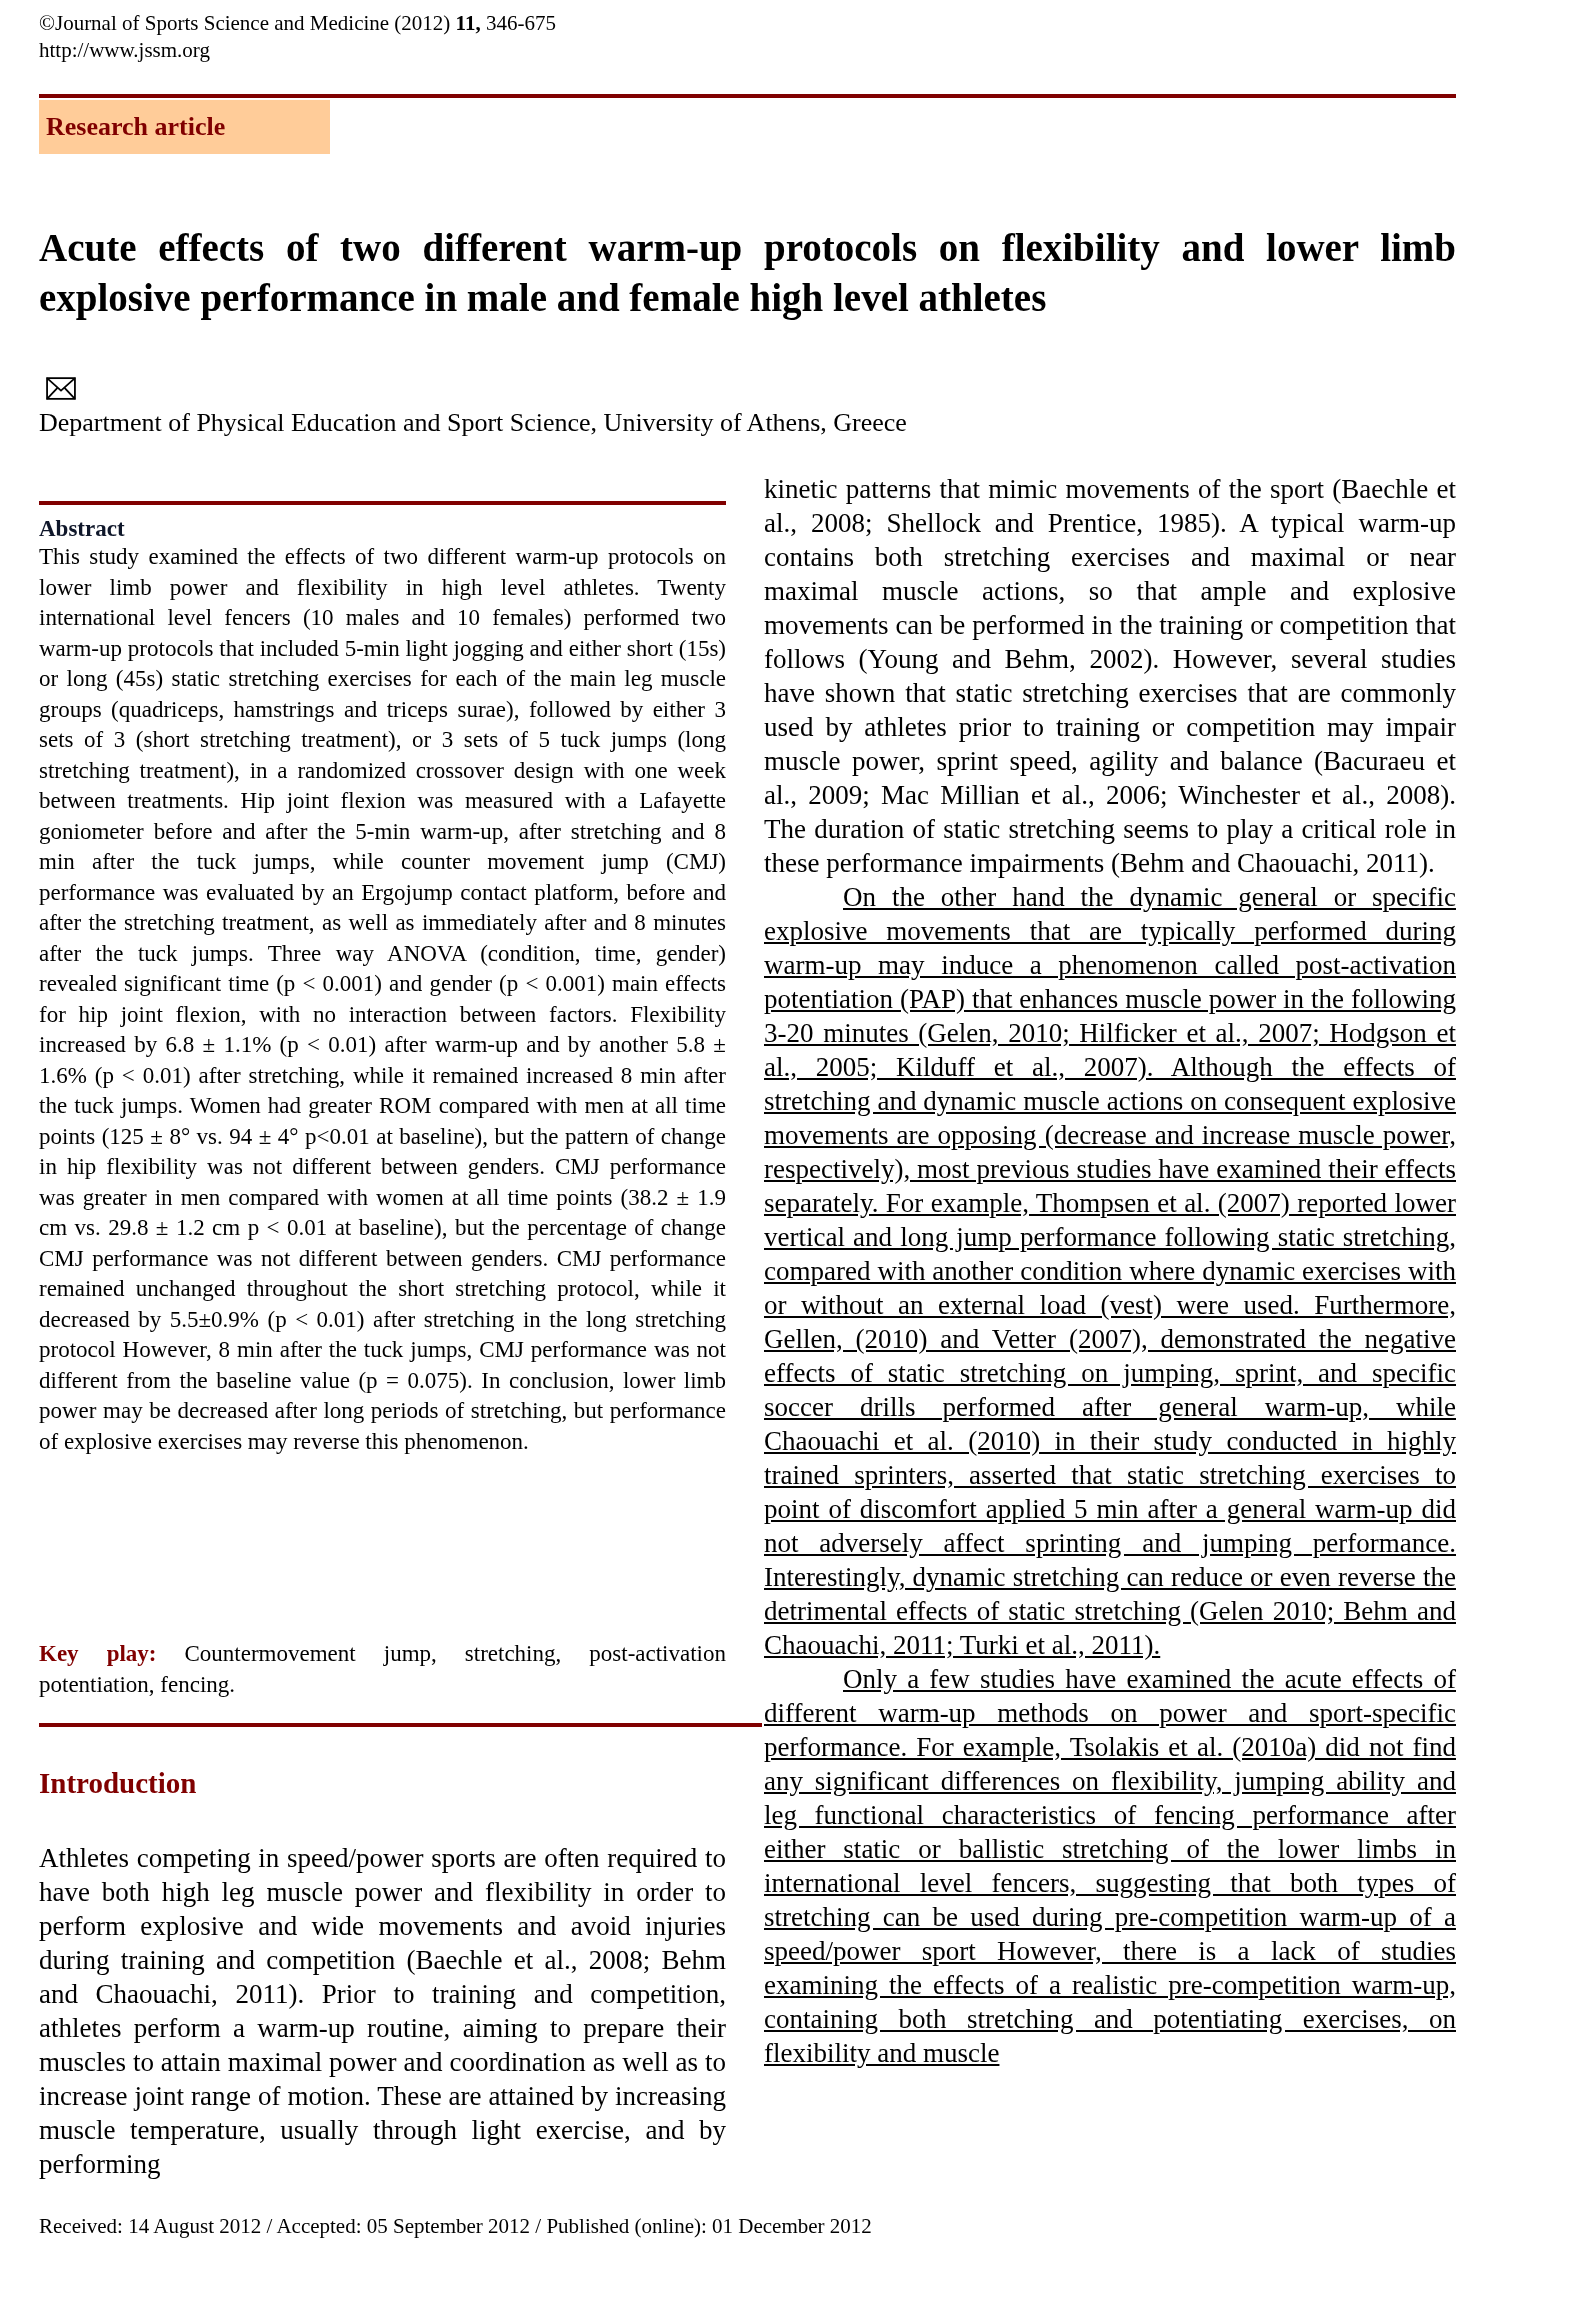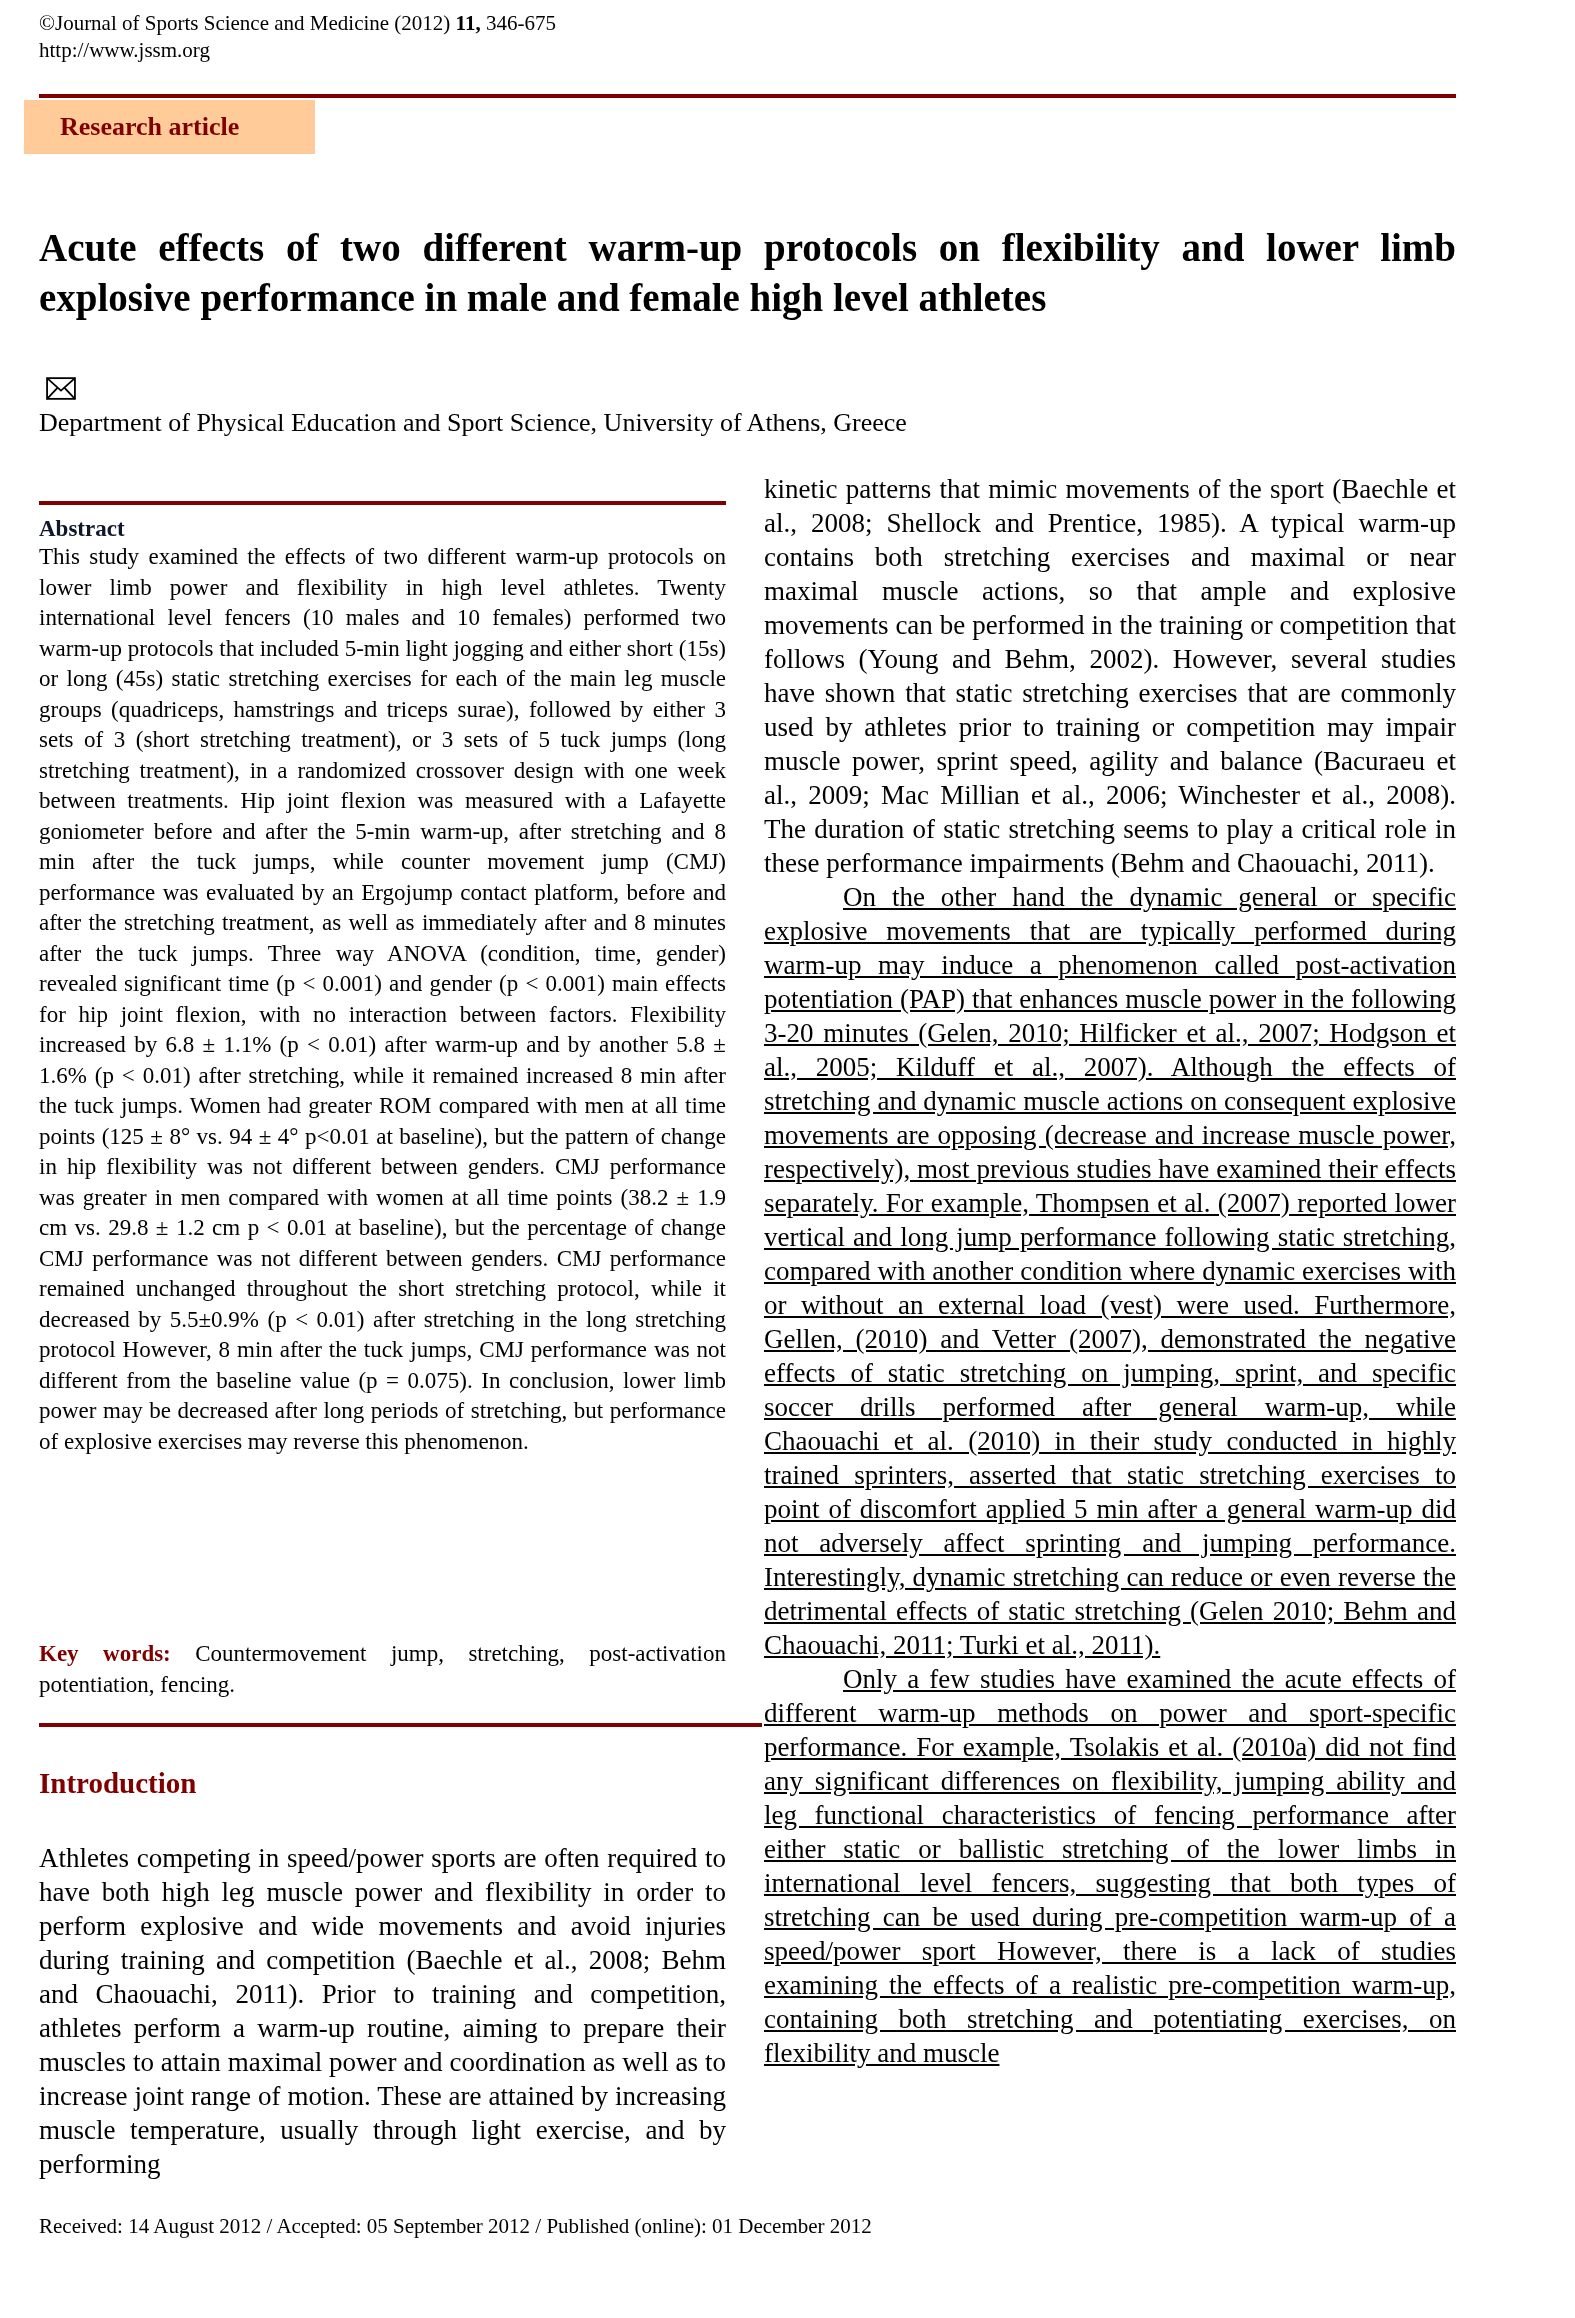--- a/index.html
+++ b/index.html
@@ -5,22 +5,22 @@
   html, body { margin: 0; padding: 0; background: #ffffff; }
   body {
     width: 1575px; height: 2319px; position: relative; overflow: hidden;
     font-family: "Liberation Serif", "DejaVu Serif", serif; color: #000;
   }
   .abs { position: absolute; }
   .hdr { left: 39px; top: 10px; font-size: 21px; line-height: 26.5px; }
   .hdr b { font-weight: bold; }
   .rule-top { left: 39px; top: 94px; width: 1417px; height: 3.6px; background: #800000; }
   .badge {
-    left: 24px; top: 100px; width: 291px; height: 54px; background: #FFCC99;
-    box-sizing: border-box; padding-left: 36px;
+    left: 39px; top: 100px; width: 291px; height: 54px; background: #FFCC99;
+    box-sizing: border-box; padding-left: 7px;
     font-weight: bold; font-size: 26px; color: #800000; line-height: 54px;
   }
   .title {
     left: 39px; top: 223px; width: 1417px; font-weight: bold; font-size: 39px;
     line-height: 50px; text-align: justify; text-align-last: left;
   }
   .authors { left: 39px; top: 371px; font-weight: bold; font-size: 29px; line-height: 36px; }
   .mail-icon { display: inline-block; width: 30px; height: 23px; vertical-align: -1.4px; margin-left: 7.2px; }
   .affil { left: 39px; top: 406px; font-size: 26px; line-height: 33px; }
   .rule-abs { left: 39px; top: 501px; width: 687px; height: 3.6px; background: #800000; }
@@ -72,21 +72,21 @@
     </svg>
   </span>
 </div>
 
 <div class="abs affil">Department of Physical Education and Sport Science, University of Athens, Greece</div>
 
 <div class="abs rule-abs"></div>
 <div class="abs abs-head">Abstract</div>
 <div class="abs abstract">This study examined the effects of two different warm-up protocols on lower limb power and flexibility in high level athletes. Twenty international level fencers (10 males and 10 females) performed two warm-up protocols that included 5-min light jogging and either short (15s) or long (45s) static stretching exercises for each of the main leg muscle groups (quadriceps, hamstrings and triceps surae), followed by either 3 sets of 3 (short stretching treatment), or 3 sets of 5 tuck jumps (long stretching treatment), in a randomized crossover design with one week between treatments. Hip joint flexion was measured with a Lafayette goniometer before and after the 5-min warm-up, after stretching and 8 min after the tuck jumps, while counter movement jump (CMJ) performance was evaluated by an Ergojump contact platform, before and after the stretching treatment, as well as immediately after and 8 minutes after the tuck jumps. Three way ANOVA (condition, time, gender) revealed significant time (p &lt; 0.001) and gender (p &lt; 0.001) main effects for hip joint flexion, with no interaction between factors. Flexibility increased by 6.8 ± 1.1% (p &lt; 0.01) after warm-up and by another 5.8 ± 1.6% (p &lt; 0.01) after stretching, while it remained increased 8 min after the tuck jumps. Women had greater ROM compared with men at all time points (125 ± 8° vs. 94 ± 4° p&lt;0.01 at baseline), but the pattern of change in hip flexibility was not different between genders. CMJ performance was greater in men compared with women at all time points (38.2 ± 1.9 cm vs. 29.8 ± 1.2 cm p &lt; 0.01 at baseline), but the percentage of change CMJ performance was not different between genders. CMJ performance remained unchanged throughout the short stretching protocol, while it decreased by 5.5±0.9% (p &lt; 0.01) after stretching in the long stretching protocol However, 8 min after the tuck jumps, CMJ performance was not different from the baseline value (p = 0.075). In conclusion, lower limb power may be decreased after long periods of stretching, but performance of explosive exercises may reverse this phenomenon.</div>
 
-<div class="abs keywords"><span class="kw-label">Key words:</span><span> Countermovement jump, stretching, post-activation potentiation, fencing.</span></div>
+<div class="abs keywords"><span class="kw-label">Key play:</span><span> Countermovement jump, stretching, post-activation potentiation, fencing.</span></div>
 
 <div class="abs rule-intro"></div>
 
 <div class="abs intro-head">Introduction</div>
 <div class="abs col-left-body">Athletes competing in speed/power sports are often required to have both high leg muscle power and flexibility in order to perform explosive and wide movements and avoid injuries during training and competition (Baechle et al., 2008; Behm and Chaouachi, 2011). Prior to training and competition, athletes perform a warm-up routine, aiming to prepare their muscles to attain maximal power and coordination as well as to increase joint range of motion. These are attained by increasing muscle temperature, usually through light exercise, and by performing</div>
 
 <div class="abs col-right-body">
   <p>kinetic patterns that mimic movements of the sport (Baechle et al., 2008; Shellock and Prentice, 1985). A typical warm-up contains both stretching exercises and maximal or near maximal muscle actions, so that ample and explosive movements can be performed in the training or competition that follows (Young and Behm, 2002). However, several studies have shown that static stretching exercises that are commonly used by athletes prior to training or competition may impair muscle power, sprint speed, agility and balance (Bacuraeu et al., 2009; Mac Millian et al., 2006; Winchester et al., 2008). The duration of static stretching seems to play a critical role in these performance impairments (Behm and Chaouachi, 2011).</p>
   <p class="indent">On the other hand the dynamic general or specific explosive movements that are typically performed during warm-up may induce a phenomenon called post-activation potentiation (PAP) that enhances muscle power in the following 3-20 minutes (Gelen, 2010; Hilficker et al., 2007; Hodgson et al., 2005; Kilduff et al., 2007). Although the effects of stretching and dynamic muscle actions on consequent explosive movements are opposing (decrease and increase muscle power, respectively), most previous studies have examined their effects separately. For example, Thompsen et al. (2007) reported lower vertical and long jump performance following static stretching, compared with another condition where dynamic exercises with or without an external load (vest) were used. Furthermore, Gellen, (2010) and Vetter (2007), demonstrated the negative effects of static stretching on jumping, sprint, and specific soccer drills performed after general warm-up, while Chaouachi et al. (2010) in their study conducted in highly trained sprinters, asserted that static stretching exercises to point of discomfort applied 5 min after a general warm-up did not adversely affect sprinting and jumping performance. Interestingly, dynamic stretching can reduce or even reverse the detrimental effects of static stretching (Gelen 2010; Behm and Chaouachi, 2011; Turki et al., 2011).</p>
   <p class="indent">Only a few studies have examined the acute effects of different warm-up methods on power and sport-specific performance. For example, Tsolakis et al. (2010a) did not find any significant differences on flexibility, jumping ability and leg functional characteristics of fencing performance after either static or ballistic stretching of the lower limbs in international level fencers, suggesting that both types of stretching can be used during pre-competition warm-up of a speed/power sport However, there is a lack of studies examining the effects of a realistic pre-competition warm-up, containing both stretching and potentiating exercises, on flexibility and muscle</p>

